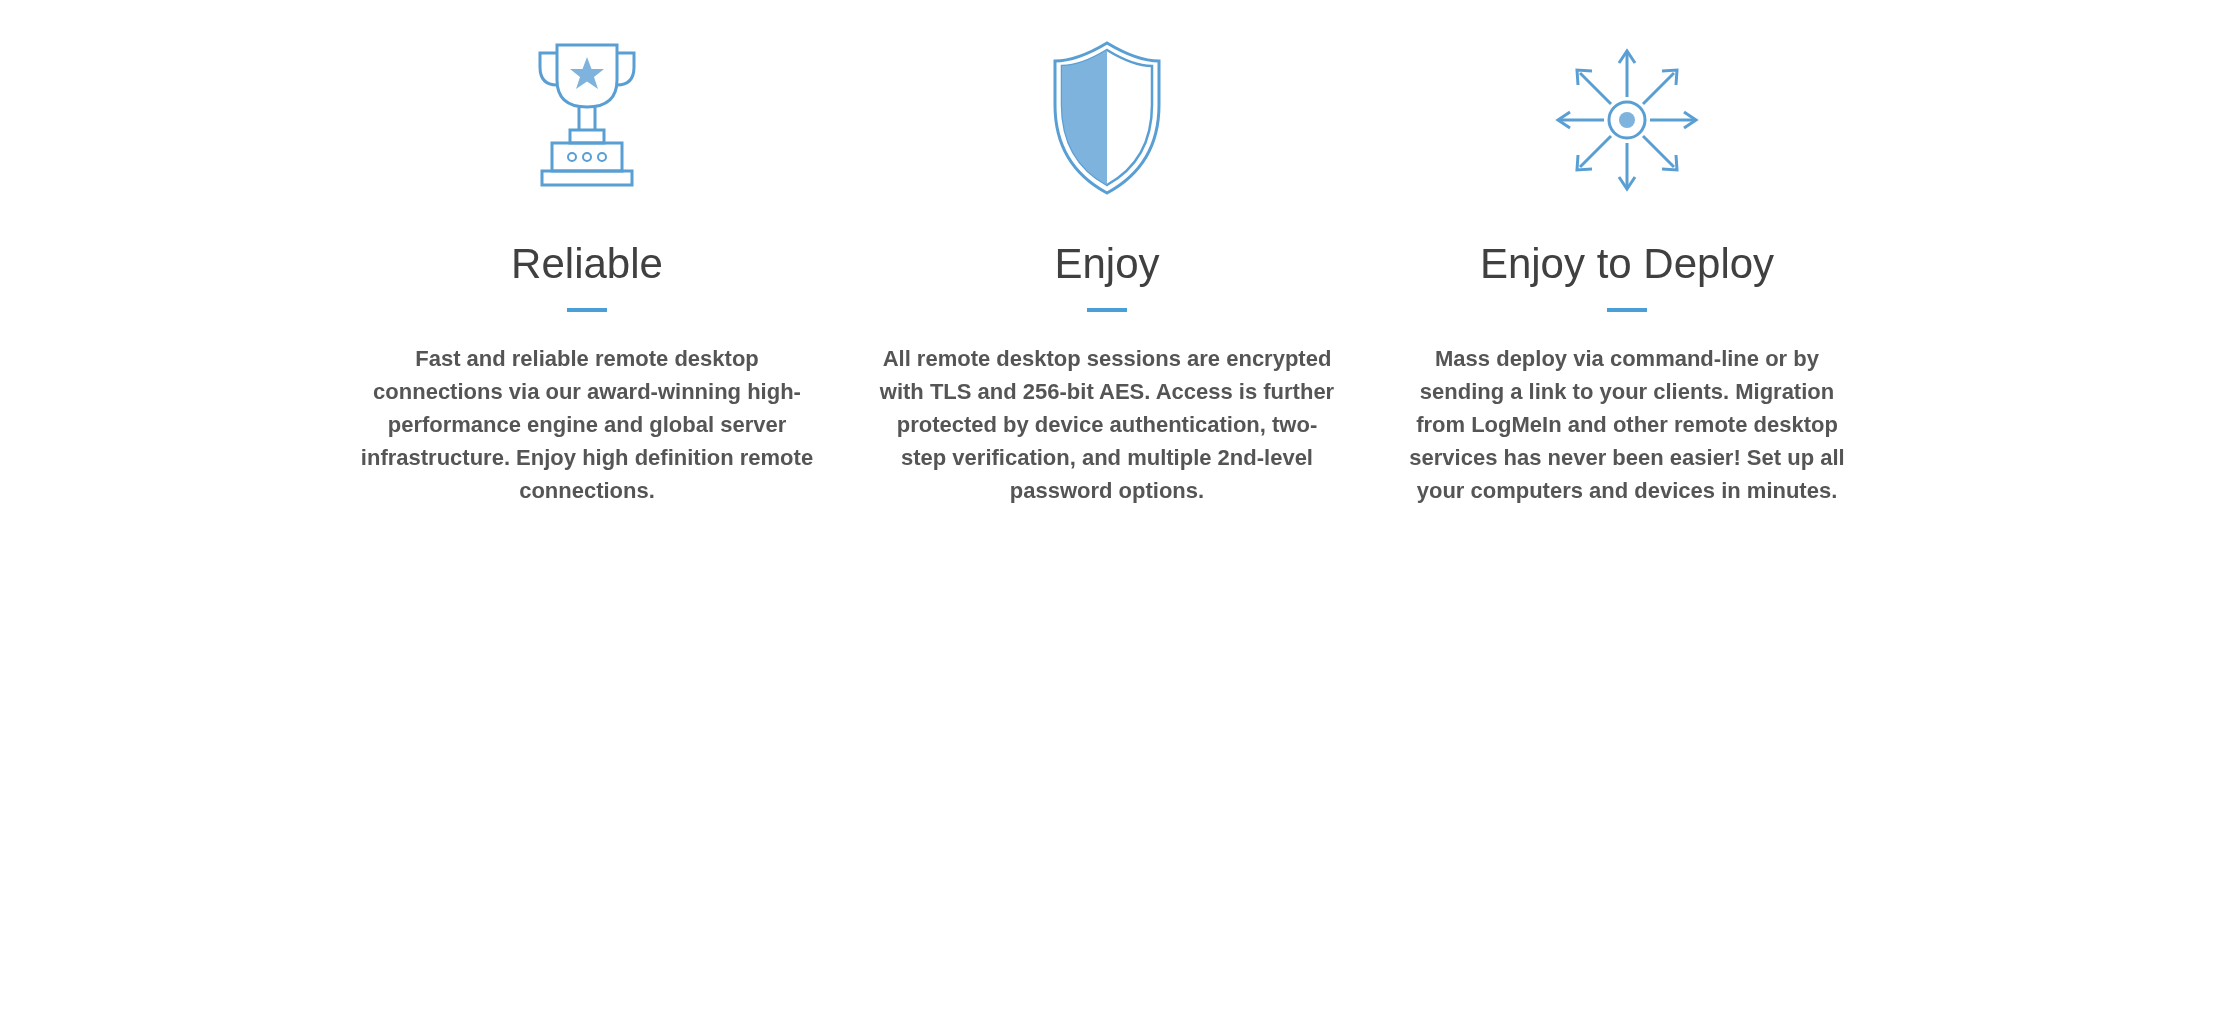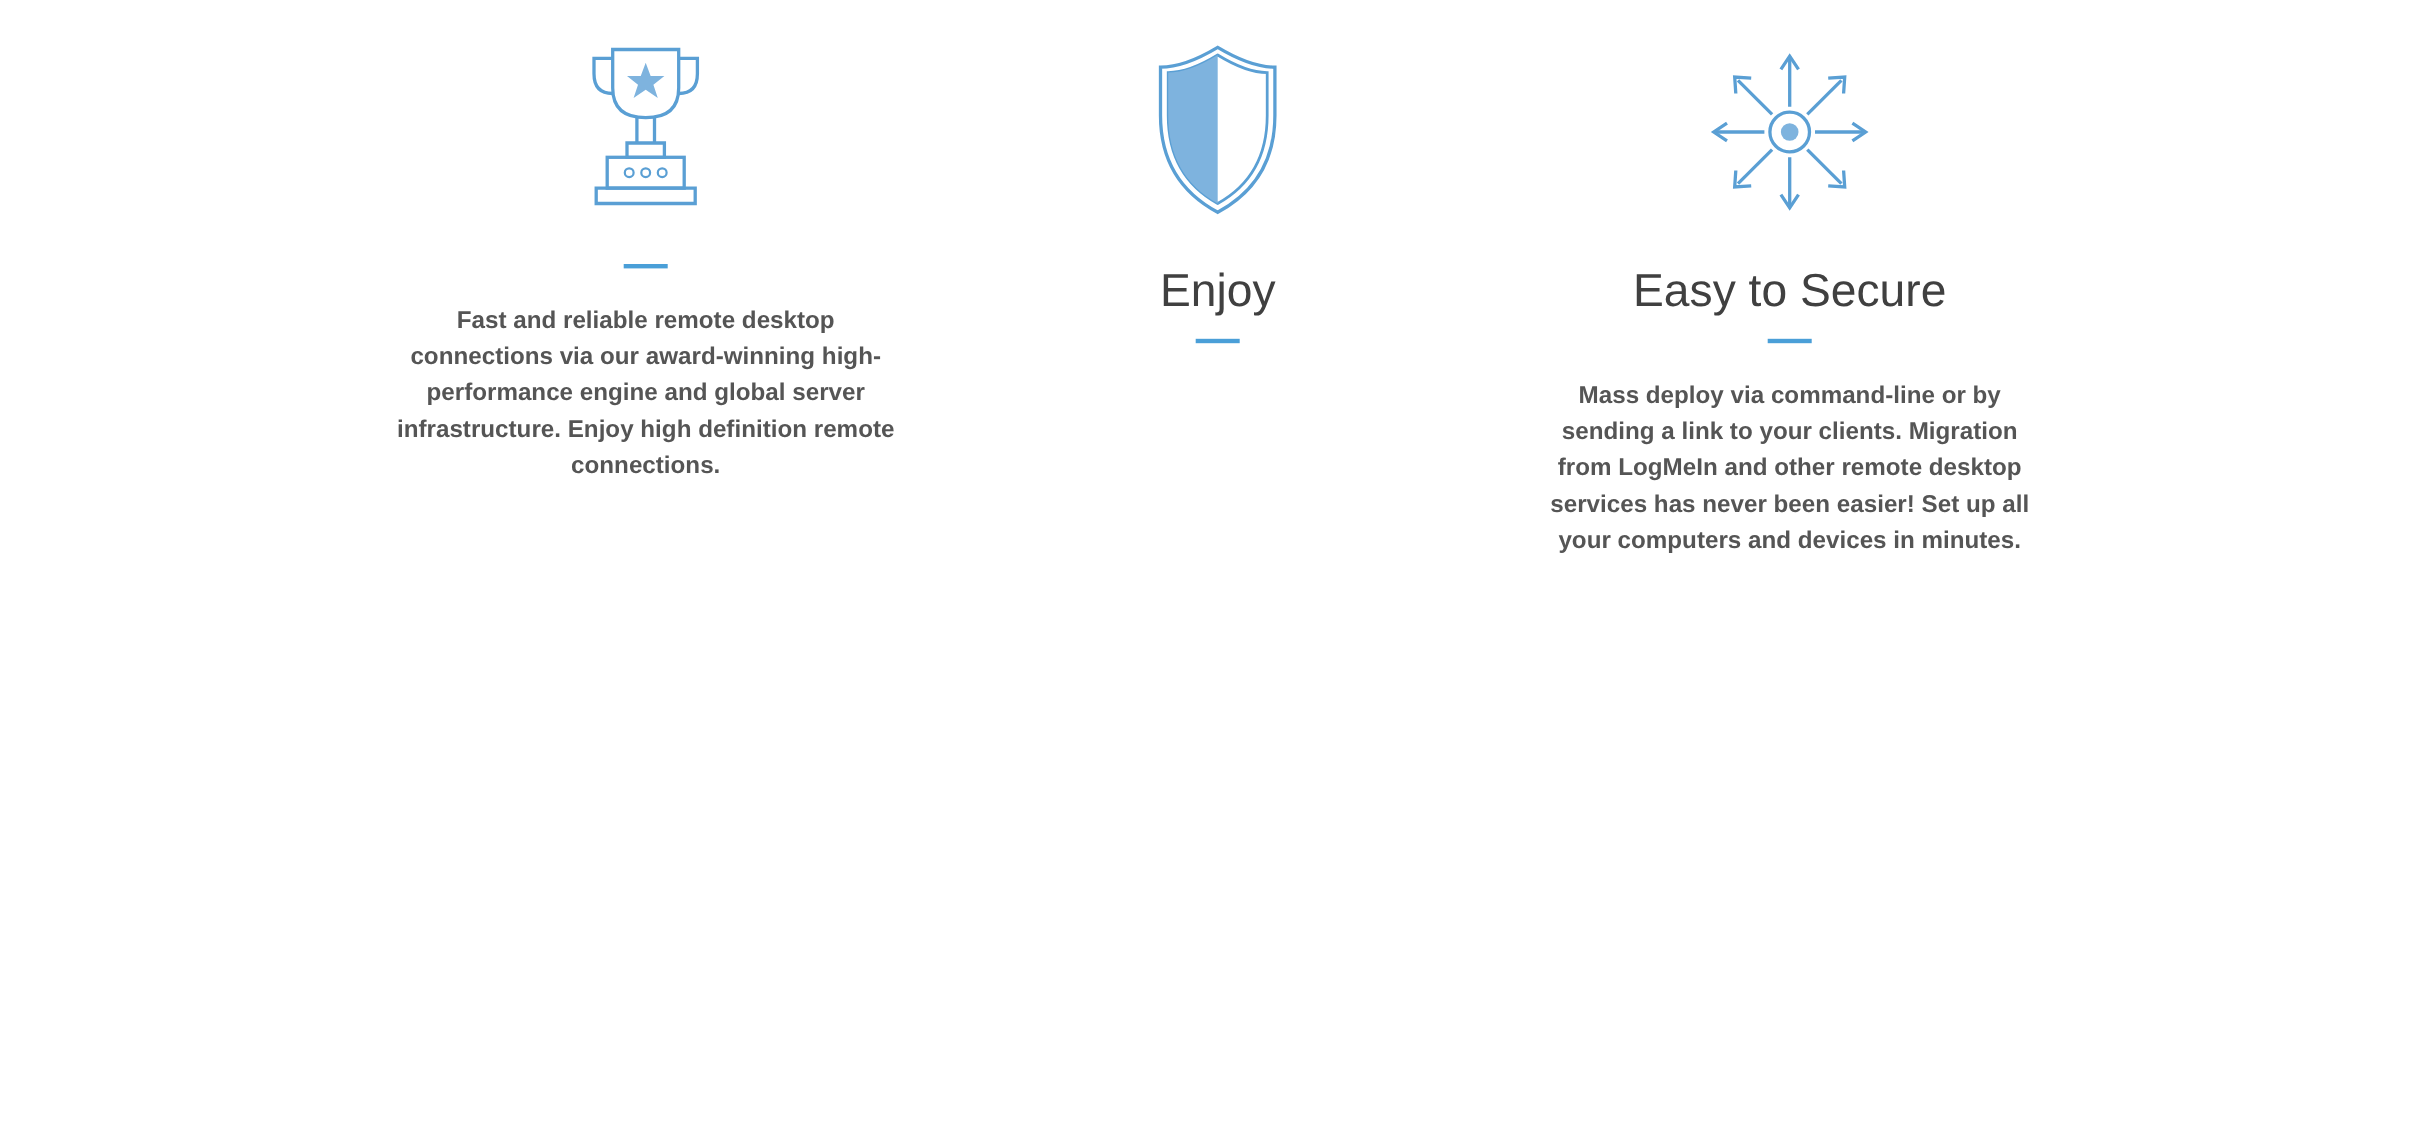--- a/index.html
+++ b/index.html
@@ -88,34 +88,36 @@
             <path d="M 30 136 L 120 136 L 120 150 L 30 150 Z"></path>
           </g>
 
           <circle cx="60" cy="122" r="4" fill="none" stroke="#5a9fd4" stroke-width="2"></circle>
           <circle cx="75" cy="122" r="4" fill="none" stroke="#5a9fd4" stroke-width="2"></circle>
           <circle cx="90" cy="122" r="4" fill="none" stroke="#5a9fd4" stroke-width="2"></circle>
 
           <path d="M 75 22 L 79.5 34 L 92 34 L 82 42 L 86 54 L 75 46.5 L 64 54 L 68 42 L 58 34 L 70.5 34 Z" fill="#7eb3de" stroke="none"></path>
         </svg>
       </div>
+      <h2 class="feature-title">Reliable</h2>
       <div class="feature-divider"></div>
       <p class="feature-desc">Fast and reliable remote desktop connections via our award-winning high-performance engine and global server infrastructure. Enjoy high definition remote connections.</p>
     </div>
 
     <div class="feature">
       <div class="feature-icon">
         <svg width="140" height="170" viewBox="0 0 140 170">
           <path d="M 70 8 Q 40 26 18 26 L 18 70 Q 18 130 70 158 Q 122 130 122 70 L 122 26 Q 100 26 70 8 Z" fill="none" stroke="#5a9fd4" stroke-width="3"></path>
           <path d="M 70 15 Q 44 31 25 31 L 25 70 Q 25 125 70 150 Q 115 125 115 70 L 115 31 Q 96 31 70 15 Z" fill="none" stroke="#5a9fd4" stroke-width="2.5"></path>
           <path d="M 70 15 Q 44 31 25 31 L 25 70 Q 25 125 70 150 Z" fill="#7eb3de" stroke="none"></path>
         </svg>
       </div>
       <h2 class="feature-title">Enjoy</h2>
       <div class="feature-divider"></div>
+      <p class="feature-desc">All remote desktop sessions are encrypted with TLS and 256-bit AES. Access is further protected by device authentication, two-step verification, and multiple 2nd-level password options.</p>
     </div>
 
     <div class="feature">
       <div class="feature-icon">
         <svg width="190" height="170" viewBox="0 0 190 170">
           <g stroke="#5a9fd4" stroke-width="3" fill="none">
 
             <circle cx="95" cy="85" r="8" fill="#7eb3de" stroke="none"></circle>
             <circle cx="95" cy="85" r="18"></circle>
 
@@ -138,19 +140,19 @@
             <path d="M 130 36 L 145 35 L 144 50"></path>
 
             <line x1="79" y1="101" x2="48" y2="132"></line>
             <path d="M 46 120 L 45 135 L 60 134"></path>
 
             <line x1="111" y1="101" x2="142" y2="132"></line>
             <path d="M 130 134 L 145 135 L 144 120"></path>
           </g>
         </svg>
       </div>
-      <h2 class="feature-title">Easy to Secure</h2>
+      <h2 class="feature-title">Enjoy to Deploy</h2>
       <div class="feature-divider"></div>
       <p class="feature-desc">Mass deploy via command-line or by sending a link to your clients. Migration from LogMeIn and other remote desktop services has never been easier! Set up all your computers and devices in minutes.</p>
     </div>
 
   </div>
 </div>
 
 </body></html>

